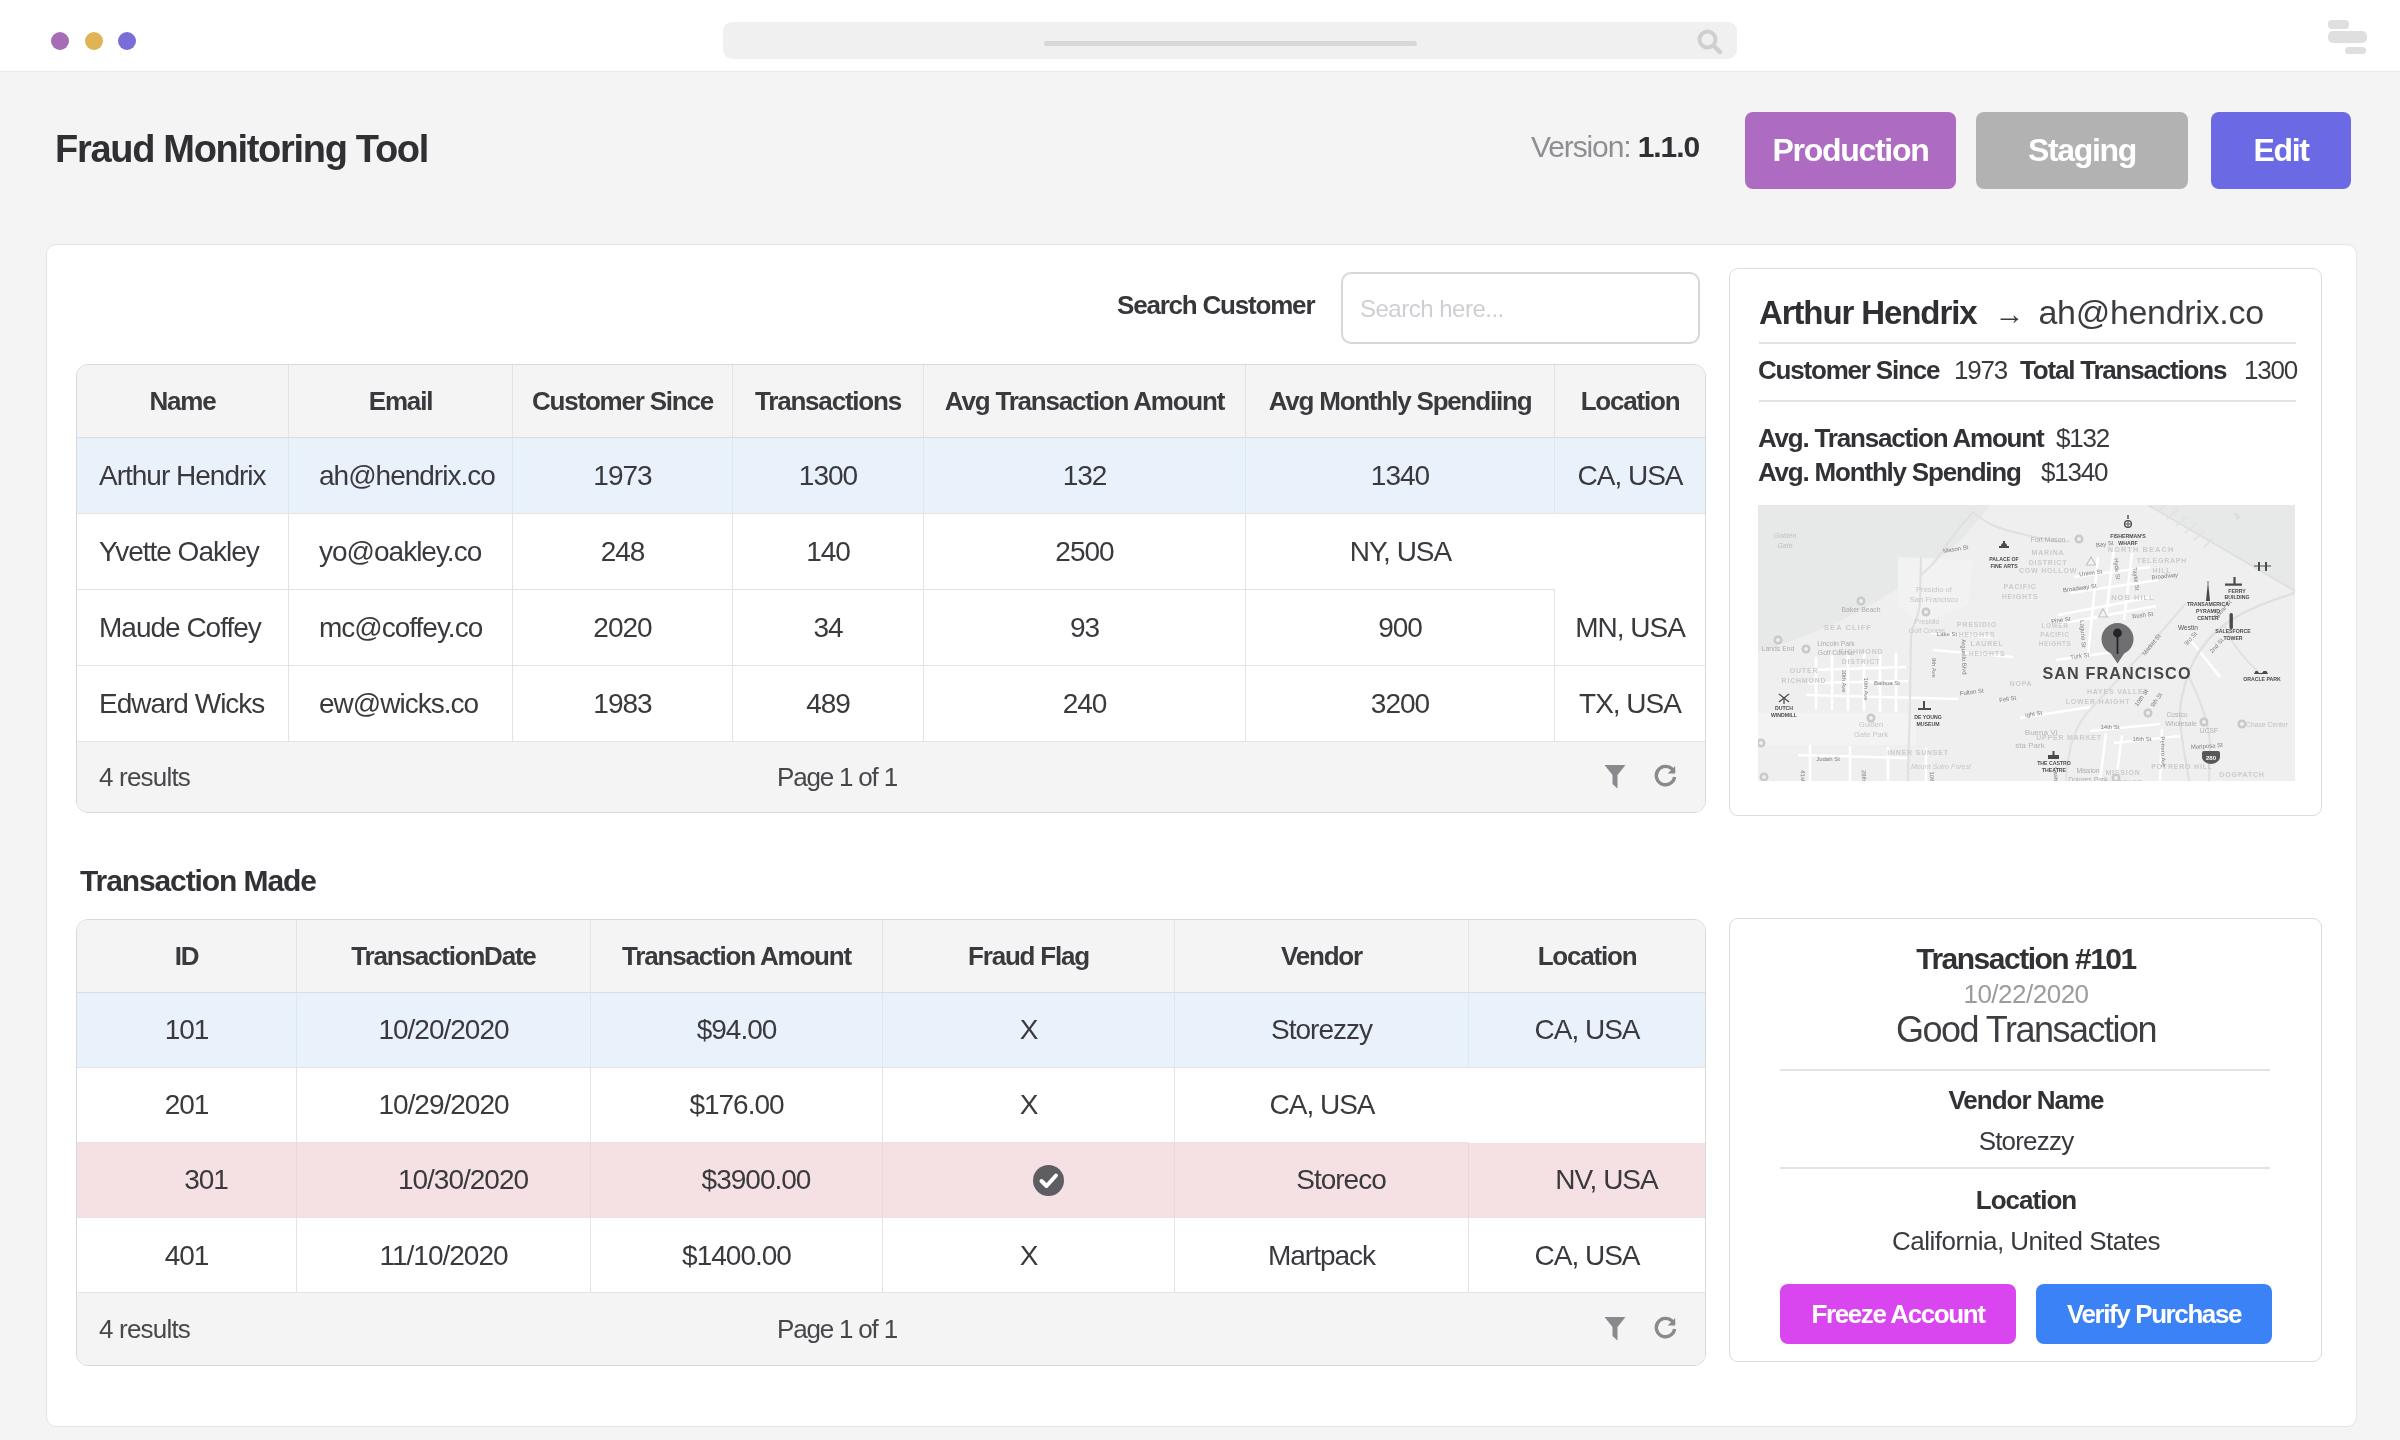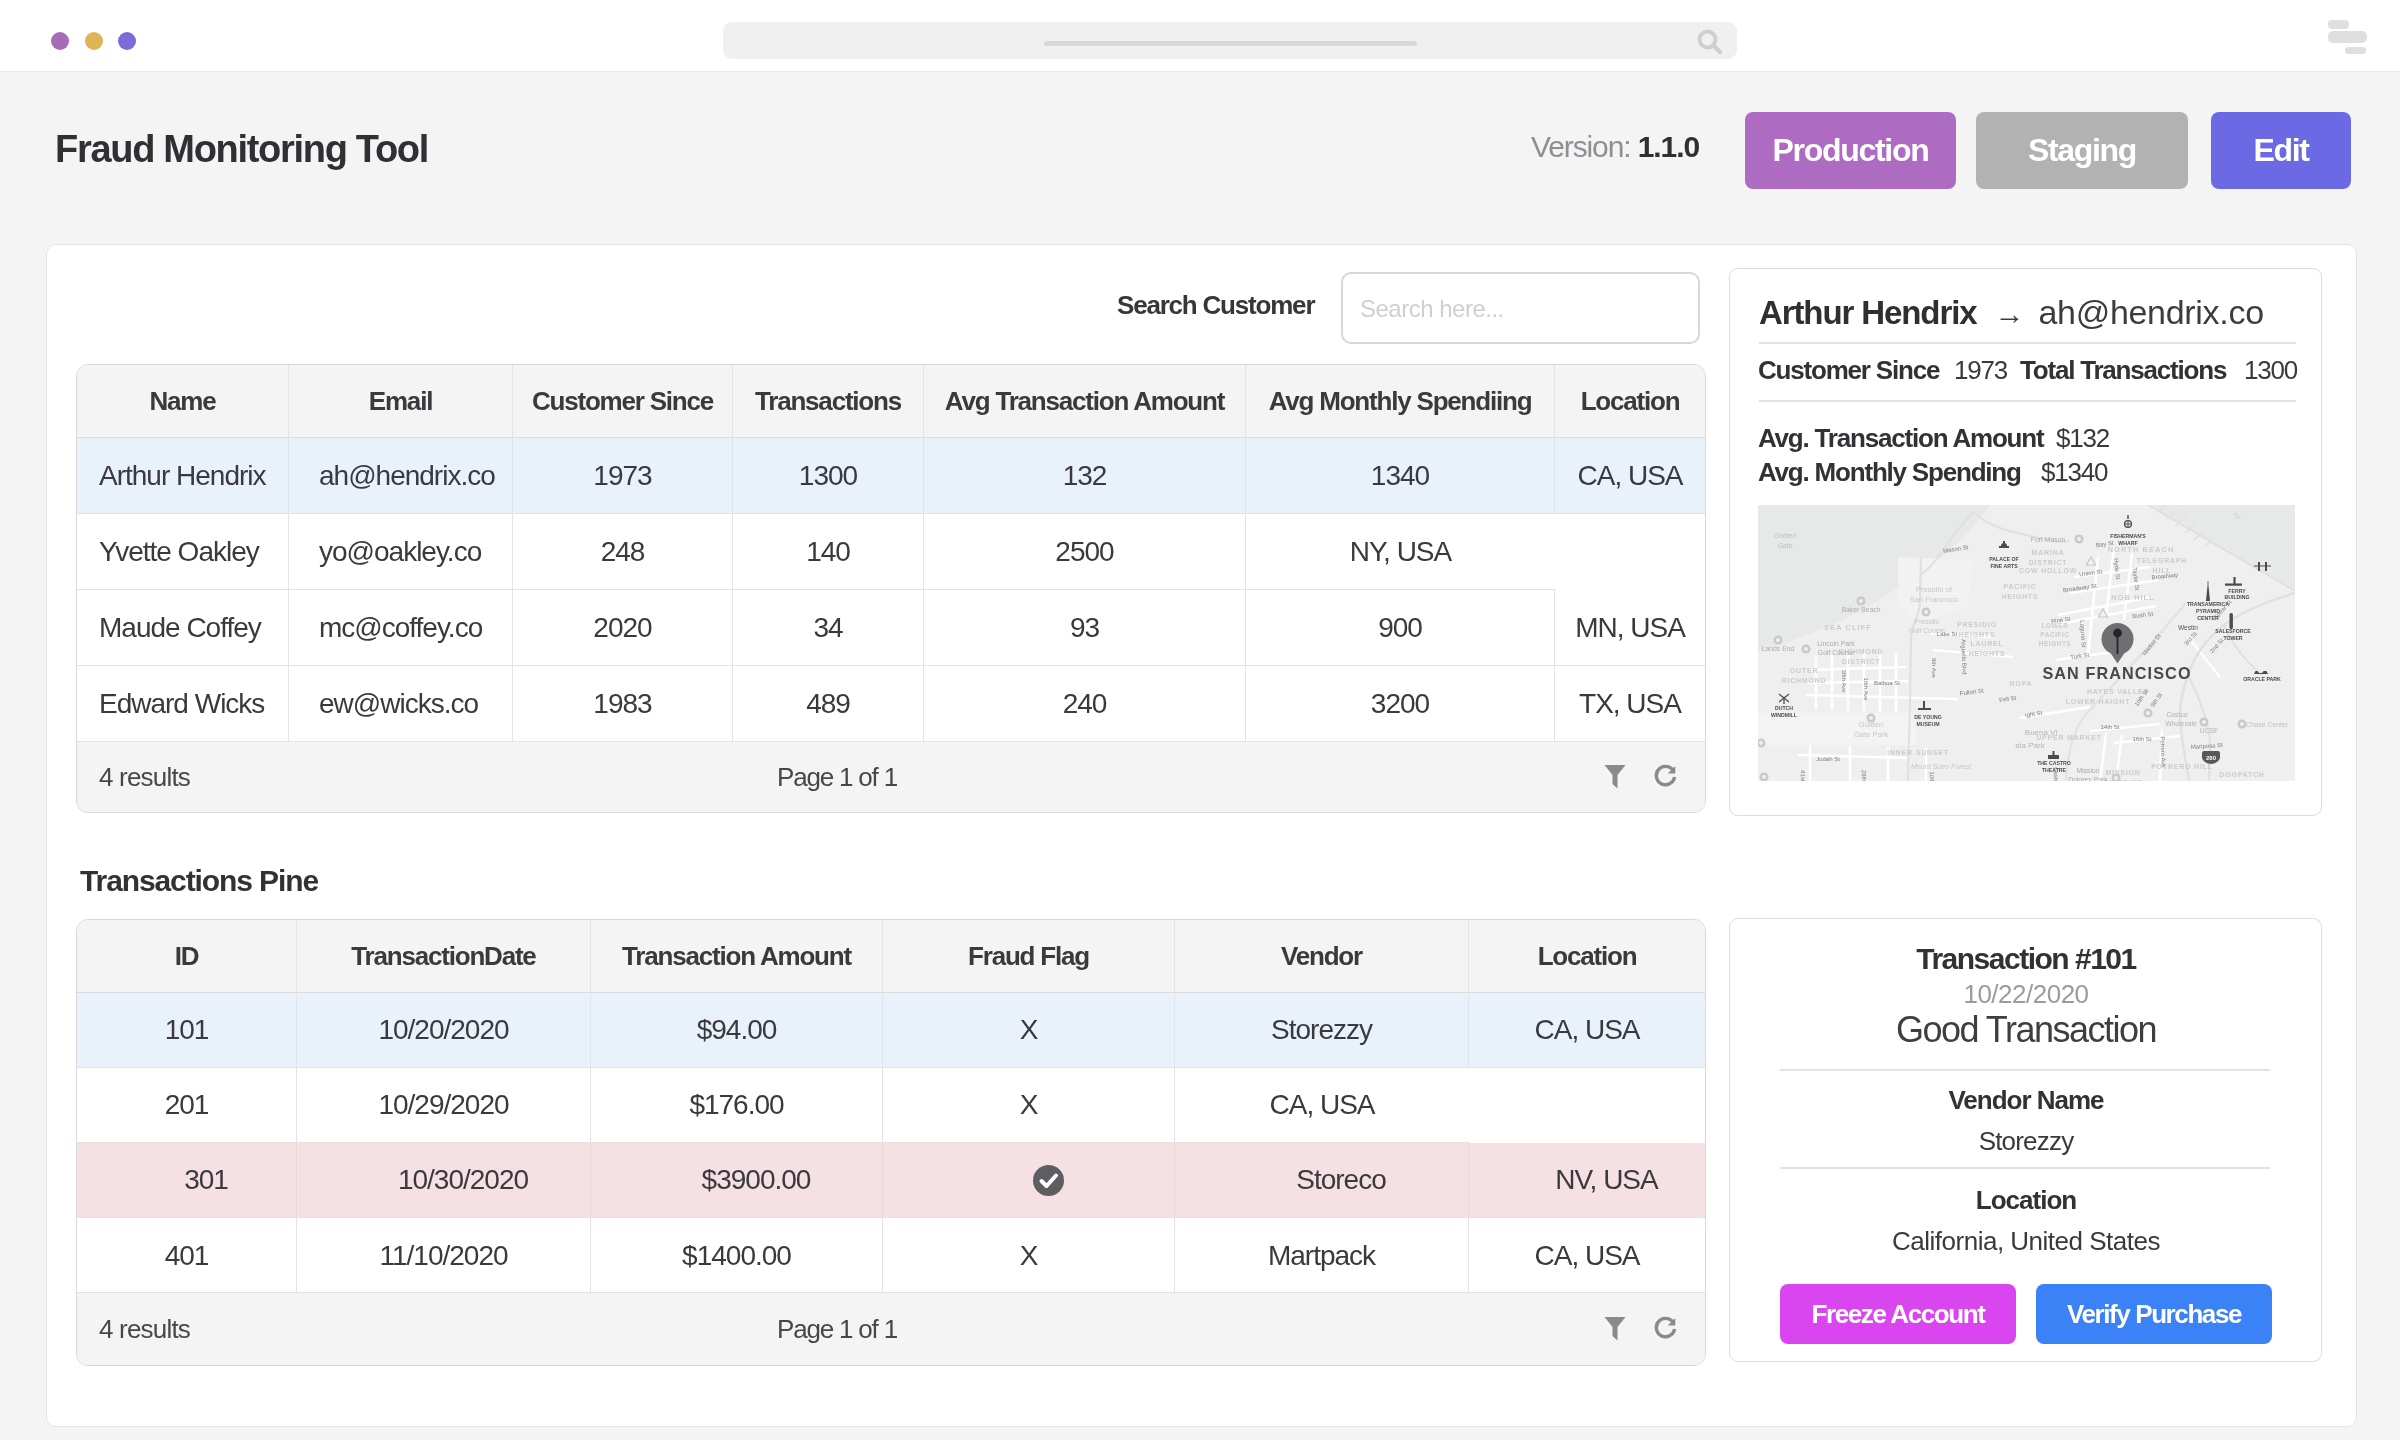--- a/index.html
+++ b/index.html
@@ -168,21 +168,21 @@
           <path d="M0.5 0.5 H21.5 L13.5 10.5 V24 L8.5 19.5 V10.5 Z" fill="#8a8a8e"></path>
         </svg>
       <svg width="24" height="25" viewBox="0 0 24 25">
           <path d="M21 7.5 A 9.2 9.2 0 1 0 21.6 12.5" fill="none" stroke="#8a8a8e" stroke-width="3.4"></path>
           <path d="M22.2 1.5 L22.2 9 L14.7 9 Z" fill="#8a8a8e"></path>
         </svg>
     </div>
   </div>
 </div>
 
-<div id="tm-title">Transactions Pine</div>
+<div id="tm-title">Transaction Made</div>
 
 <div class="tbl" id="tbl2">
   <div class="trow thead">
     <div class="cell">ID</div>
       <div class="cell">TransactionDate</div>
       <div class="cell">Transaction Amount</div>
       <div class="cell">Fraud Flag</div>
       <div class="cell">Vendor</div>
       <div class="cell">Location</div>
   </div>

